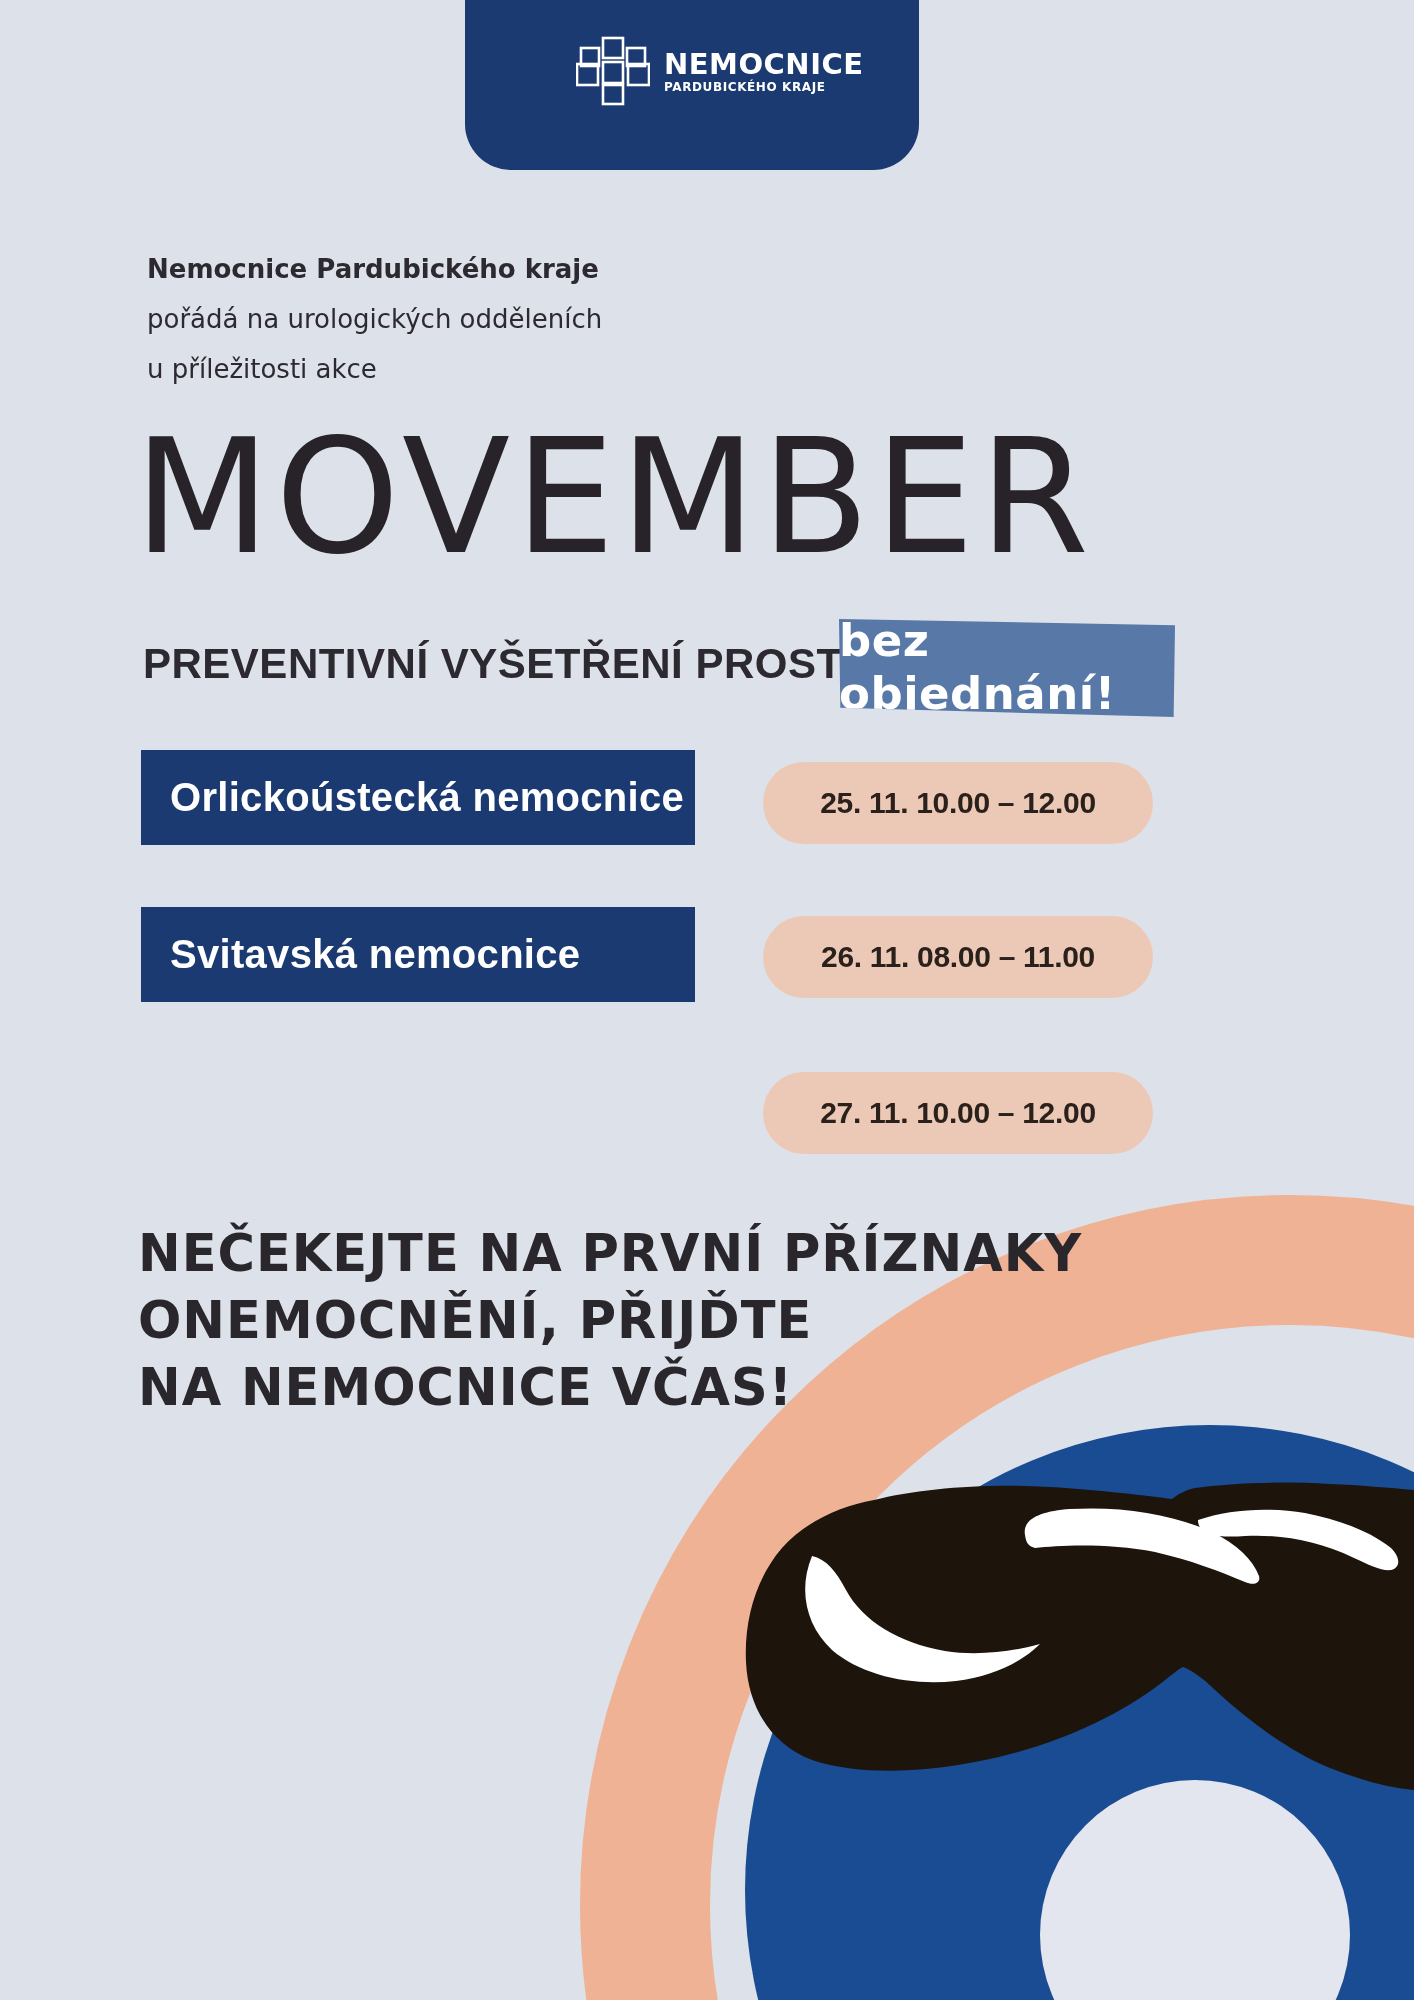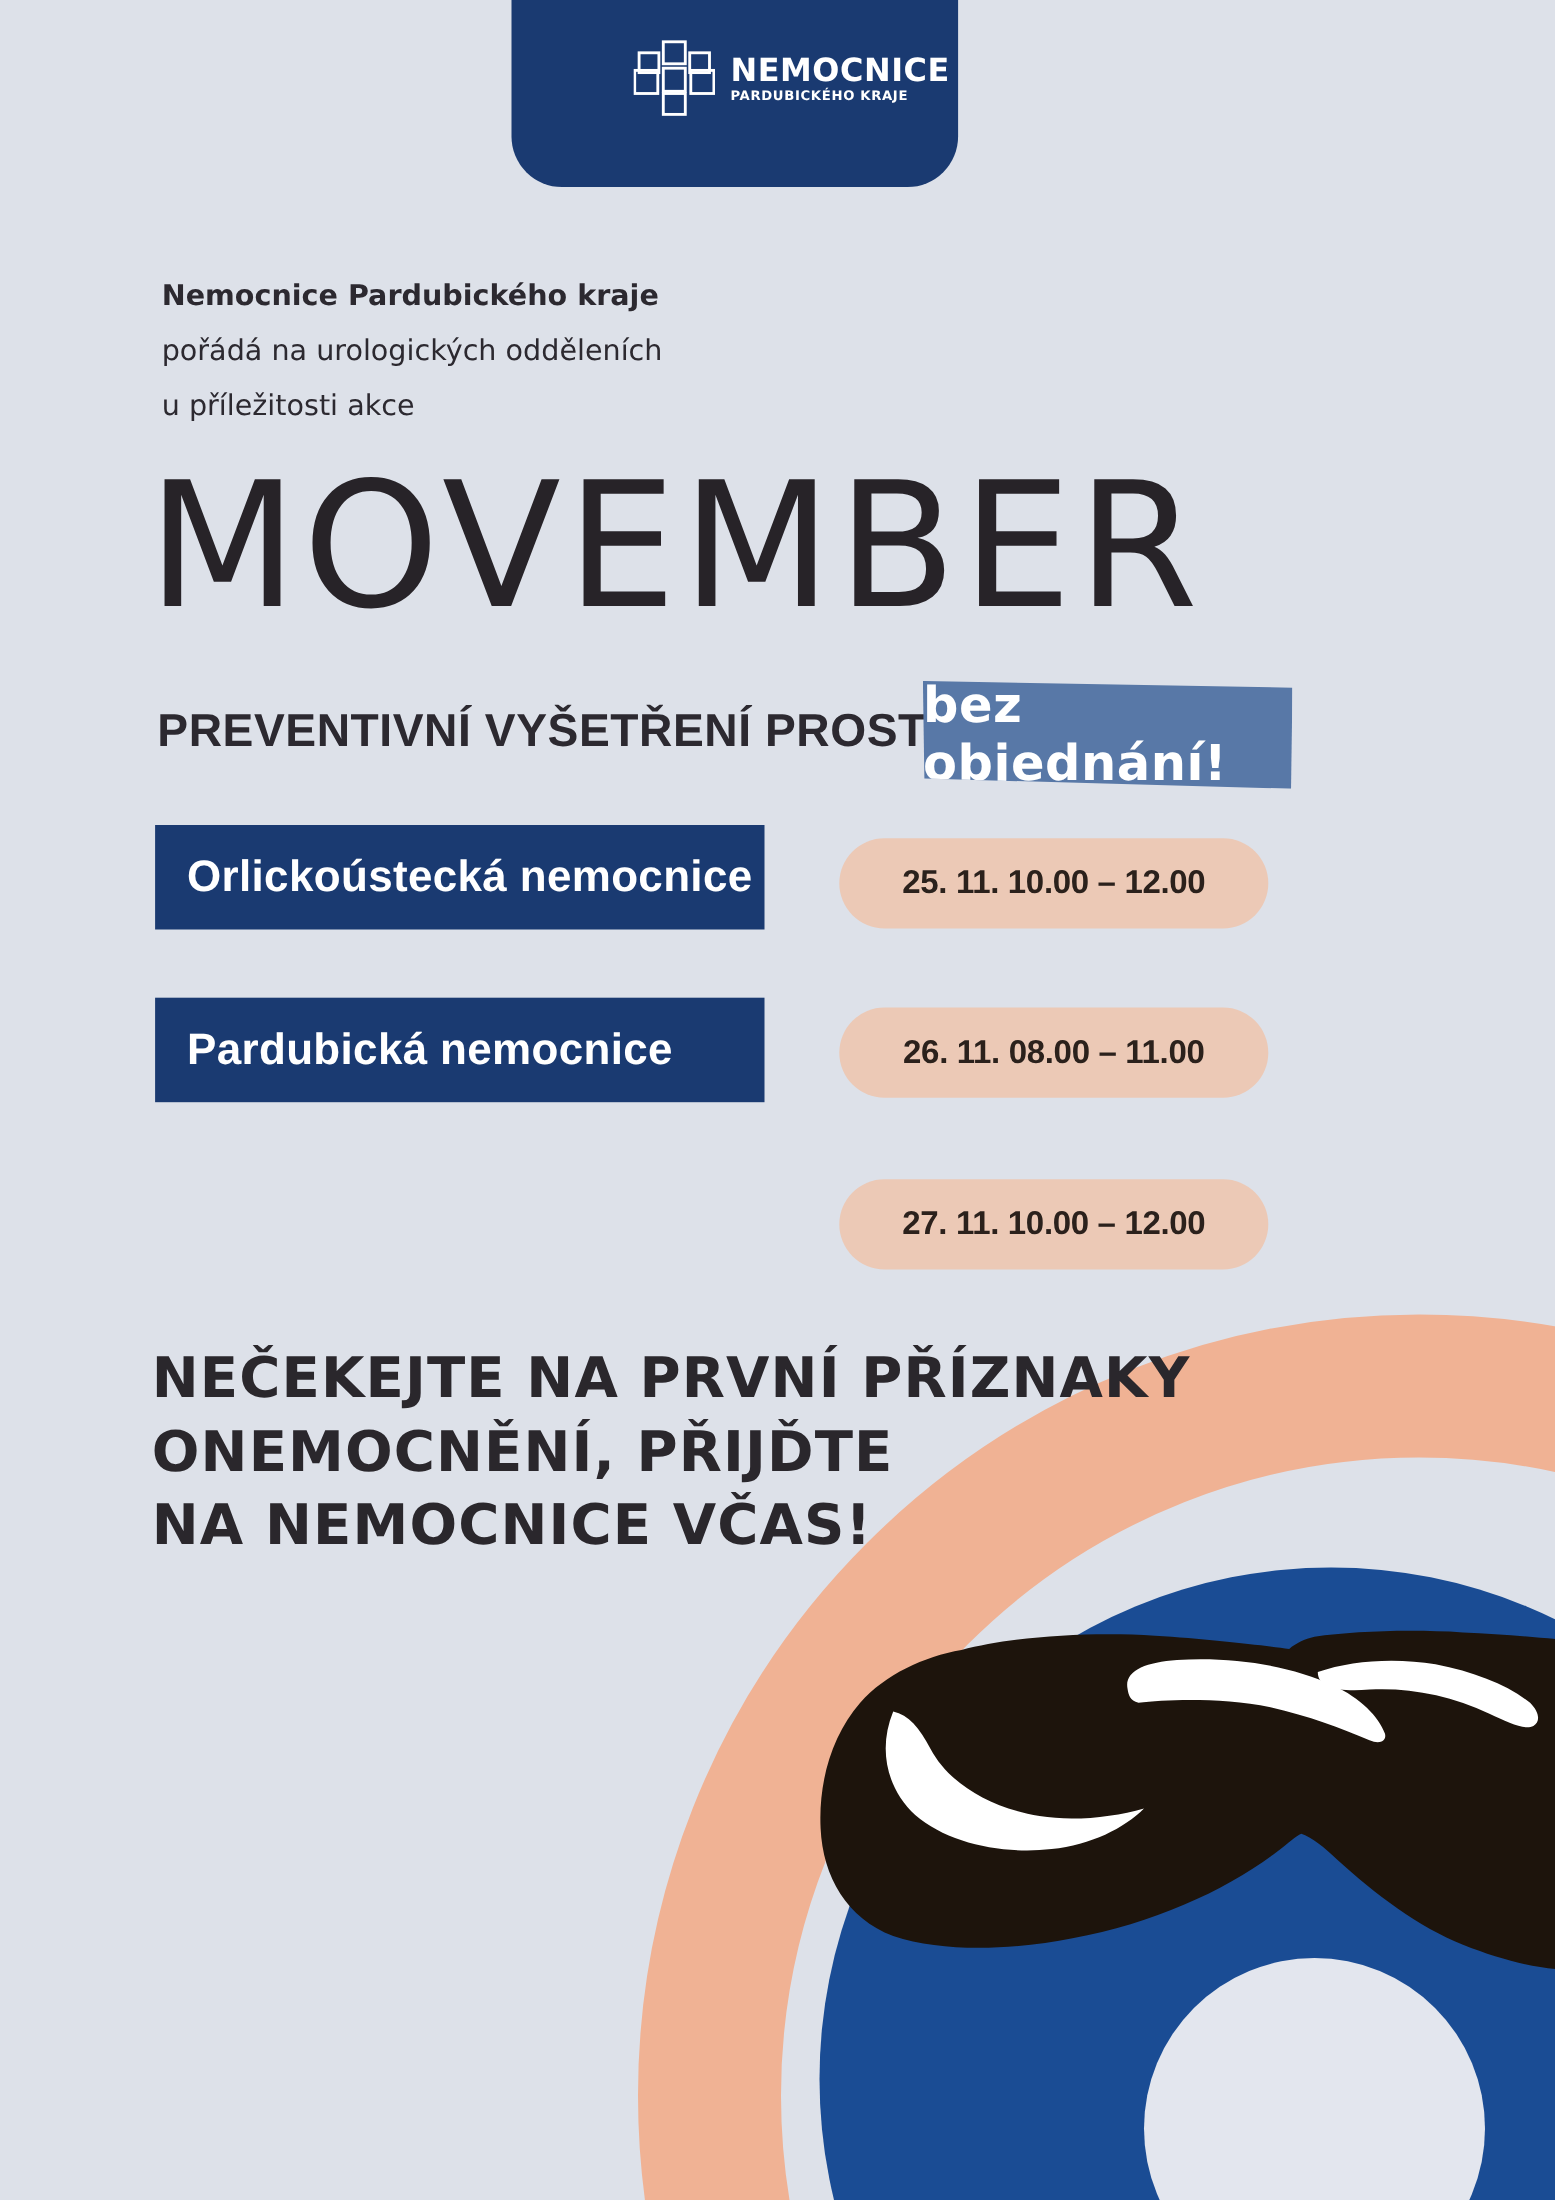--- a/index.html
+++ b/index.html
@@ -12,21 +12,21 @@
   body{background:#9aa0ad;font-family:"DejaVu Sans", sans-serif;}
   .poster{
     position:relative;width:1414px;height:2000px;margin:0 auto;
     background:var(--background);overflow:hidden;
   }
   .decor{position:absolute;inset:0;width:1414px;height:2000px;}
 
   
   .plaque{
     position:absolute;left:465px;top:0;width:406px;height:170px;
-    background:var(--navy);border-radius:0 0 46px 46px;
+    background:var(--navy);border-radius:0 0 46px 46px;padding-left:48px;
   }
   .logo{position:absolute;left:111px;top:36px;display:flex;align-items:center;}
   .logo-icon{width:74px;height:72px;display:block;}
   .logo-text{margin-left:14px;color:var(--white);}
   .logo-line1{font-weight:bold;font-size:29px;line-height:31px;letter-spacing:.5px;}
   .logo-line2{font-weight:bold;font-size:12px;line-height:15px;letter-spacing:.6px;}
 
   
   .intro{
     position:absolute;left:147px;top:244px;width:900px;
@@ -164,21 +164,21 @@
   </div>
 
   <div class="title">MOVEMBER</div>
 
   <div class="subtitle">PREVENTIVNÍ VYŠETŘENÍ PROSTATY</div>
   <div class="badge">bez objednání!</div>
 
   <div class="hospital-box row1-box">Orlickoústecká nemocnice</div>
   <div class="time-pill row1-pill">25. 11. 10.00 – 12.00</div>
 
-  <div class="hospital-box row2-box">Pardubická nemocnice</div>
+  <div class="hospital-box row2-box">Svitavská nemocnice</div>
   <div class="time-pill row2-pill">26. 11. 08.00 – 11.00</div>
 
   <div class="time-pill row3-pill">27. 11. 10.00 – 12.00</div>
 
   <div class="footer">
     <div>NEČEKEJTE NA PRVNÍ PŘÍZNAKY</div>
     <div>ONEMOCNĚNÍ, PŘIJĎTE</div>
     <div>NA NEMOCNICE VČAS!</div>
   </div>
 

